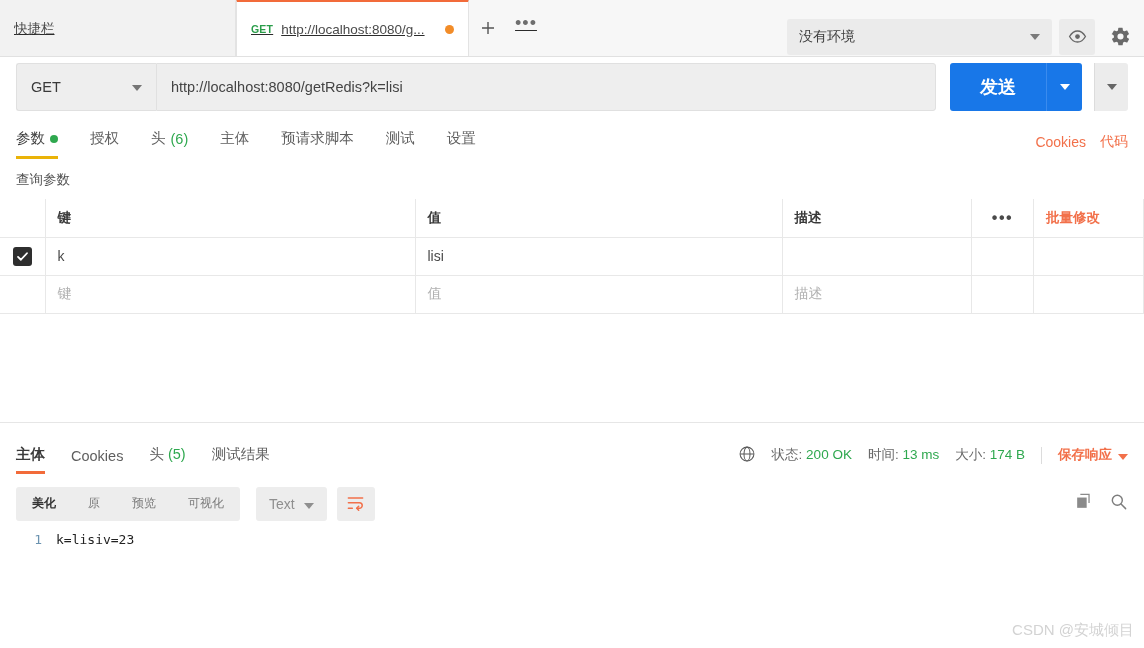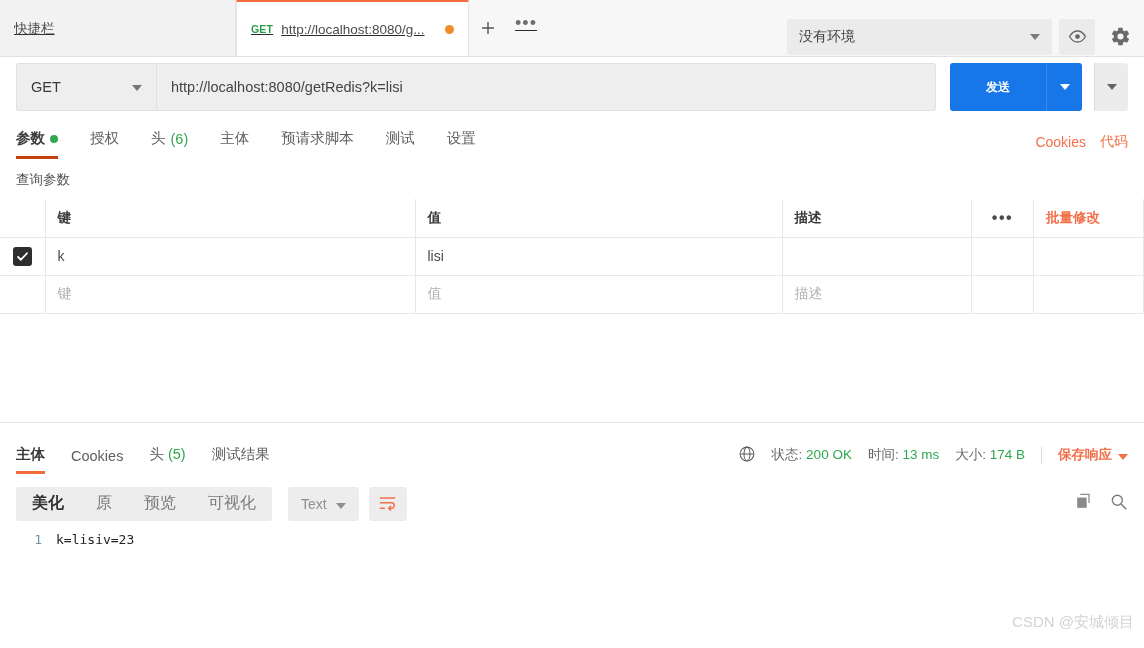--- a/index.html
+++ b/index.html
@@ -144,21 +144,21 @@
     display: flex; align-items: center;
     padding: 0 14px;
     font-size: 14.5px; color: #444;
     cursor: text;
   }
   .sendgroup { display: flex; margin-left: 14px; }
   .sendbtn {
     height: 48px; width: 96px;
     background: #1877e8;
     color: #fff;
-    font-size: 12px; font-weight: bold;
+    font-size: 18px; font-weight: bold;
     display: flex; align-items: center; justify-content: center;
     border-radius: 3px 0 0 3px;
     cursor: pointer;
   }
   .sendcaret {
     height: 48px; width: 36px;
     background: #1877e8;
     border-left: 1px solid #3a8bee;
     color: #fff;
     display: flex; align-items: center; justify-content: center;
@@ -198,21 +198,21 @@
   .rtab {
     font-size: 14.5px;
     color: #5e5e5e;
     padding: 0 0 8px 0;
     margin-right: 32px;
     cursor: pointer;
     display: flex; align-items: center; gap: 5px;
     border-bottom: 3px solid transparent;
     white-space: nowrap;
   }
-  .rtab.active { color: #3d3d3d; border-bottom: 3px solid #c2410c; font-weight: bold; }
+  .rtab.active { color: #3d3d3d; border-bottom: 3px solid #eab308; }
   .greendot { width: 8px; height: 8px; border-radius: 50%; background: #2fa84f; display: inline-block; }
   .cnt { color: #2fa84f; }
   .rtabs-right {
     margin-left: auto;
     display: flex; align-items: center; gap: 14px;
     padding-bottom: 8px;
   }
   .orangelink { color: #f2704a; font-size: 14px; cursor: pointer; white-space: nowrap; }
 
   
@@ -291,21 +291,21 @@
     height: 40px;
   }
   .segctrl {
     display: flex; align-items: center;
     background: #ededed;
     border-radius: 3px;
     height: 34px;
     overflow: hidden;
   }
   .segbtn {
-    font-size: 16px; color: #7a7a7a;
+    font-size: 12px; color: #7a7a7a;
     padding: 0 16px; height: 34px;
     display: flex; align-items: center;
     cursor: pointer;
   }
   .segbtn.active { color: #333; font-weight: bold; }
   .typesel {
     display: flex; align-items: center; gap: 9px;
     background: #ededed;
     border-radius: 3px;
     height: 34px;
@@ -333,21 +333,21 @@
   .codeline { display: flex; align-items: flex-start; }
   .lineno {
     width: 56px; text-align: right;
     color: #6b93b0; padding-right: 14px;
     user-select: none;
   }
   .codetext { color: #222; white-space: pre; }
 
   .watermark {
     position: absolute;
-    right: 10px; bottom: 16px;
+    right: 10px; bottom: 8px;
     font-size: 15px;
     color: #d3d3d3;
   }
   .caret-tri {
     width: 0; height: 0;
     border-left: 5px solid transparent;
     border-right: 5px solid transparent;
     border-top: 6px solid currentColor;
     display: inline-block;
   }

